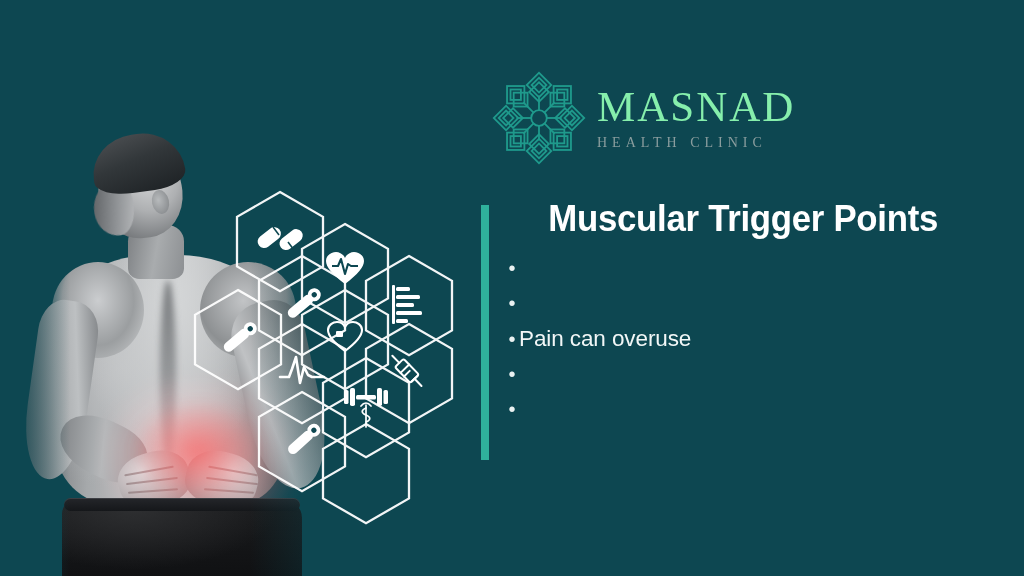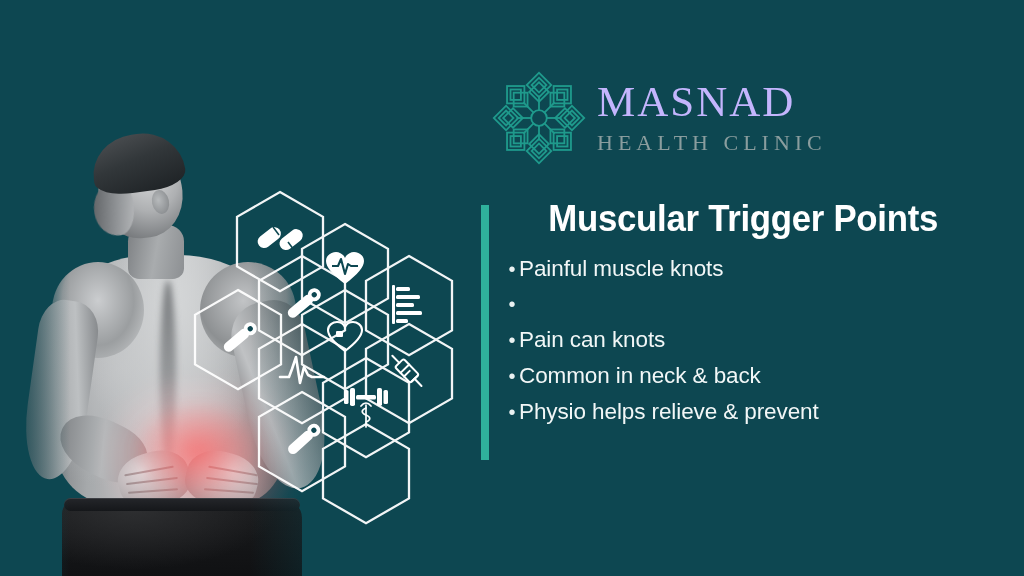--- a/index.html
+++ b/index.html
@@ -217,21 +217,21 @@
   #brand-name {
     font-family: "Liberation Serif", serif;
     font-size: 43px;
     letter-spacing: 2.0px;
     color: #1f9a8c;
     line-height: 1.0;
     white-space: nowrap;
   }
   #brand-sub {
     font-family: "Liberation Serif", serif;
-    font-size: 22px;
+    font-size: 14px;
     letter-spacing: 5.0px;
     color: #8a9d9e;
     margin-top: 7px;
     white-space: nowrap;
   }
 
   
   #accent-bar {
     position: absolute;
     left: 481px; top: 205px;
@@ -483,44 +483,41 @@
           <line x1="51" y1="60" x2="34" y2="60"></line>
           <line x1="69" y1="60" x2="86" y2="60"></line>
           <line x1="54" y1="54" x2="42" y2="42"></line>
           <line x1="66" y1="54" x2="78" y2="42"></line>
           <line x1="54" y1="66" x2="42" y2="78"></line>
           <line x1="66" y1="66" x2="78" y2="78"></line>
         </g>
       </g>
     </svg>
     <div id="logo-text">
-      <div id="brand-name" style="color: #c4b5fd;">MASNAD</div>
+      <div id="brand-name" style="color: #86efac;">MASNAD</div>
       <div id="brand-sub" style="color: rgb(138, 157, 158);">HEALTH CLINIC</div>
     </div>
   </div>
 
   <div id="accent-bar" style="background: rgb(47, 177, 156);"></div>
   <div id="text-panel">
     <h1 id="headline">Muscular Trigger Points</h1>
     <ul id="bullets">
         <li>
           <span class="bullet-dot">•</span>
-          <span>Painful muscle knots</span>
         </li>
         <li>
           <span class="bullet-dot">•</span>
         </li>
         <li>
           <span class="bullet-dot">•</span>
-          <span>Pain can knots</span>
+          <span>Pain can overuse</span>
         </li>
         <li>
           <span class="bullet-dot">•</span>
-          <span>Common in neck &amp; back</span>
         </li>
         <li>
           <span class="bullet-dot">•</span>
-          <span>Physio helps relieve &amp; prevent</span>
         </li>
       </ul>
   </div>
 
 </div>
 
 </body></html>

